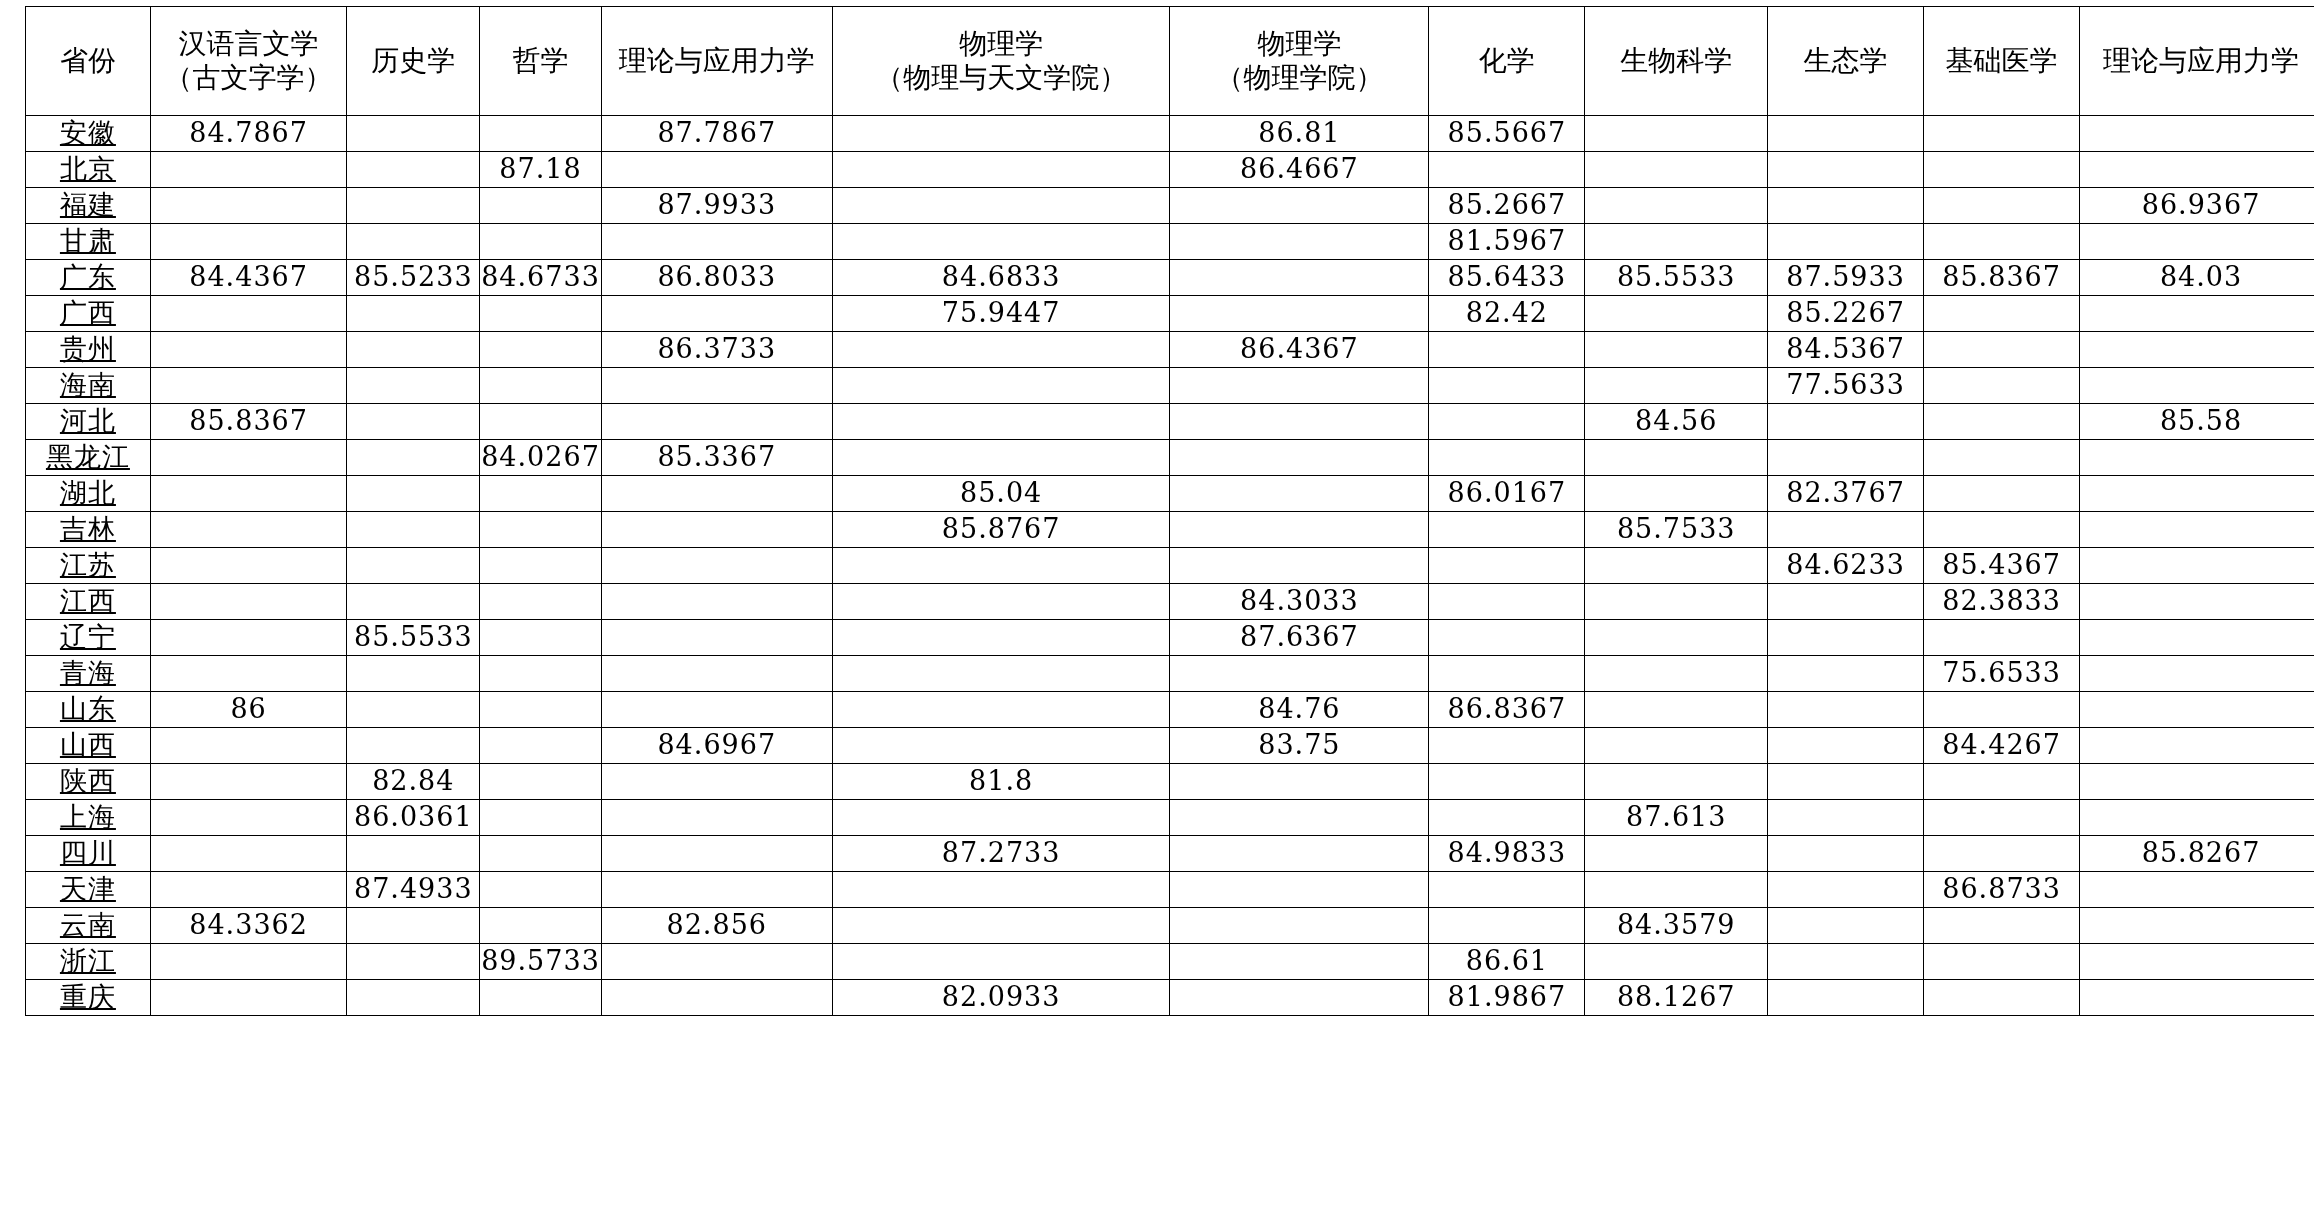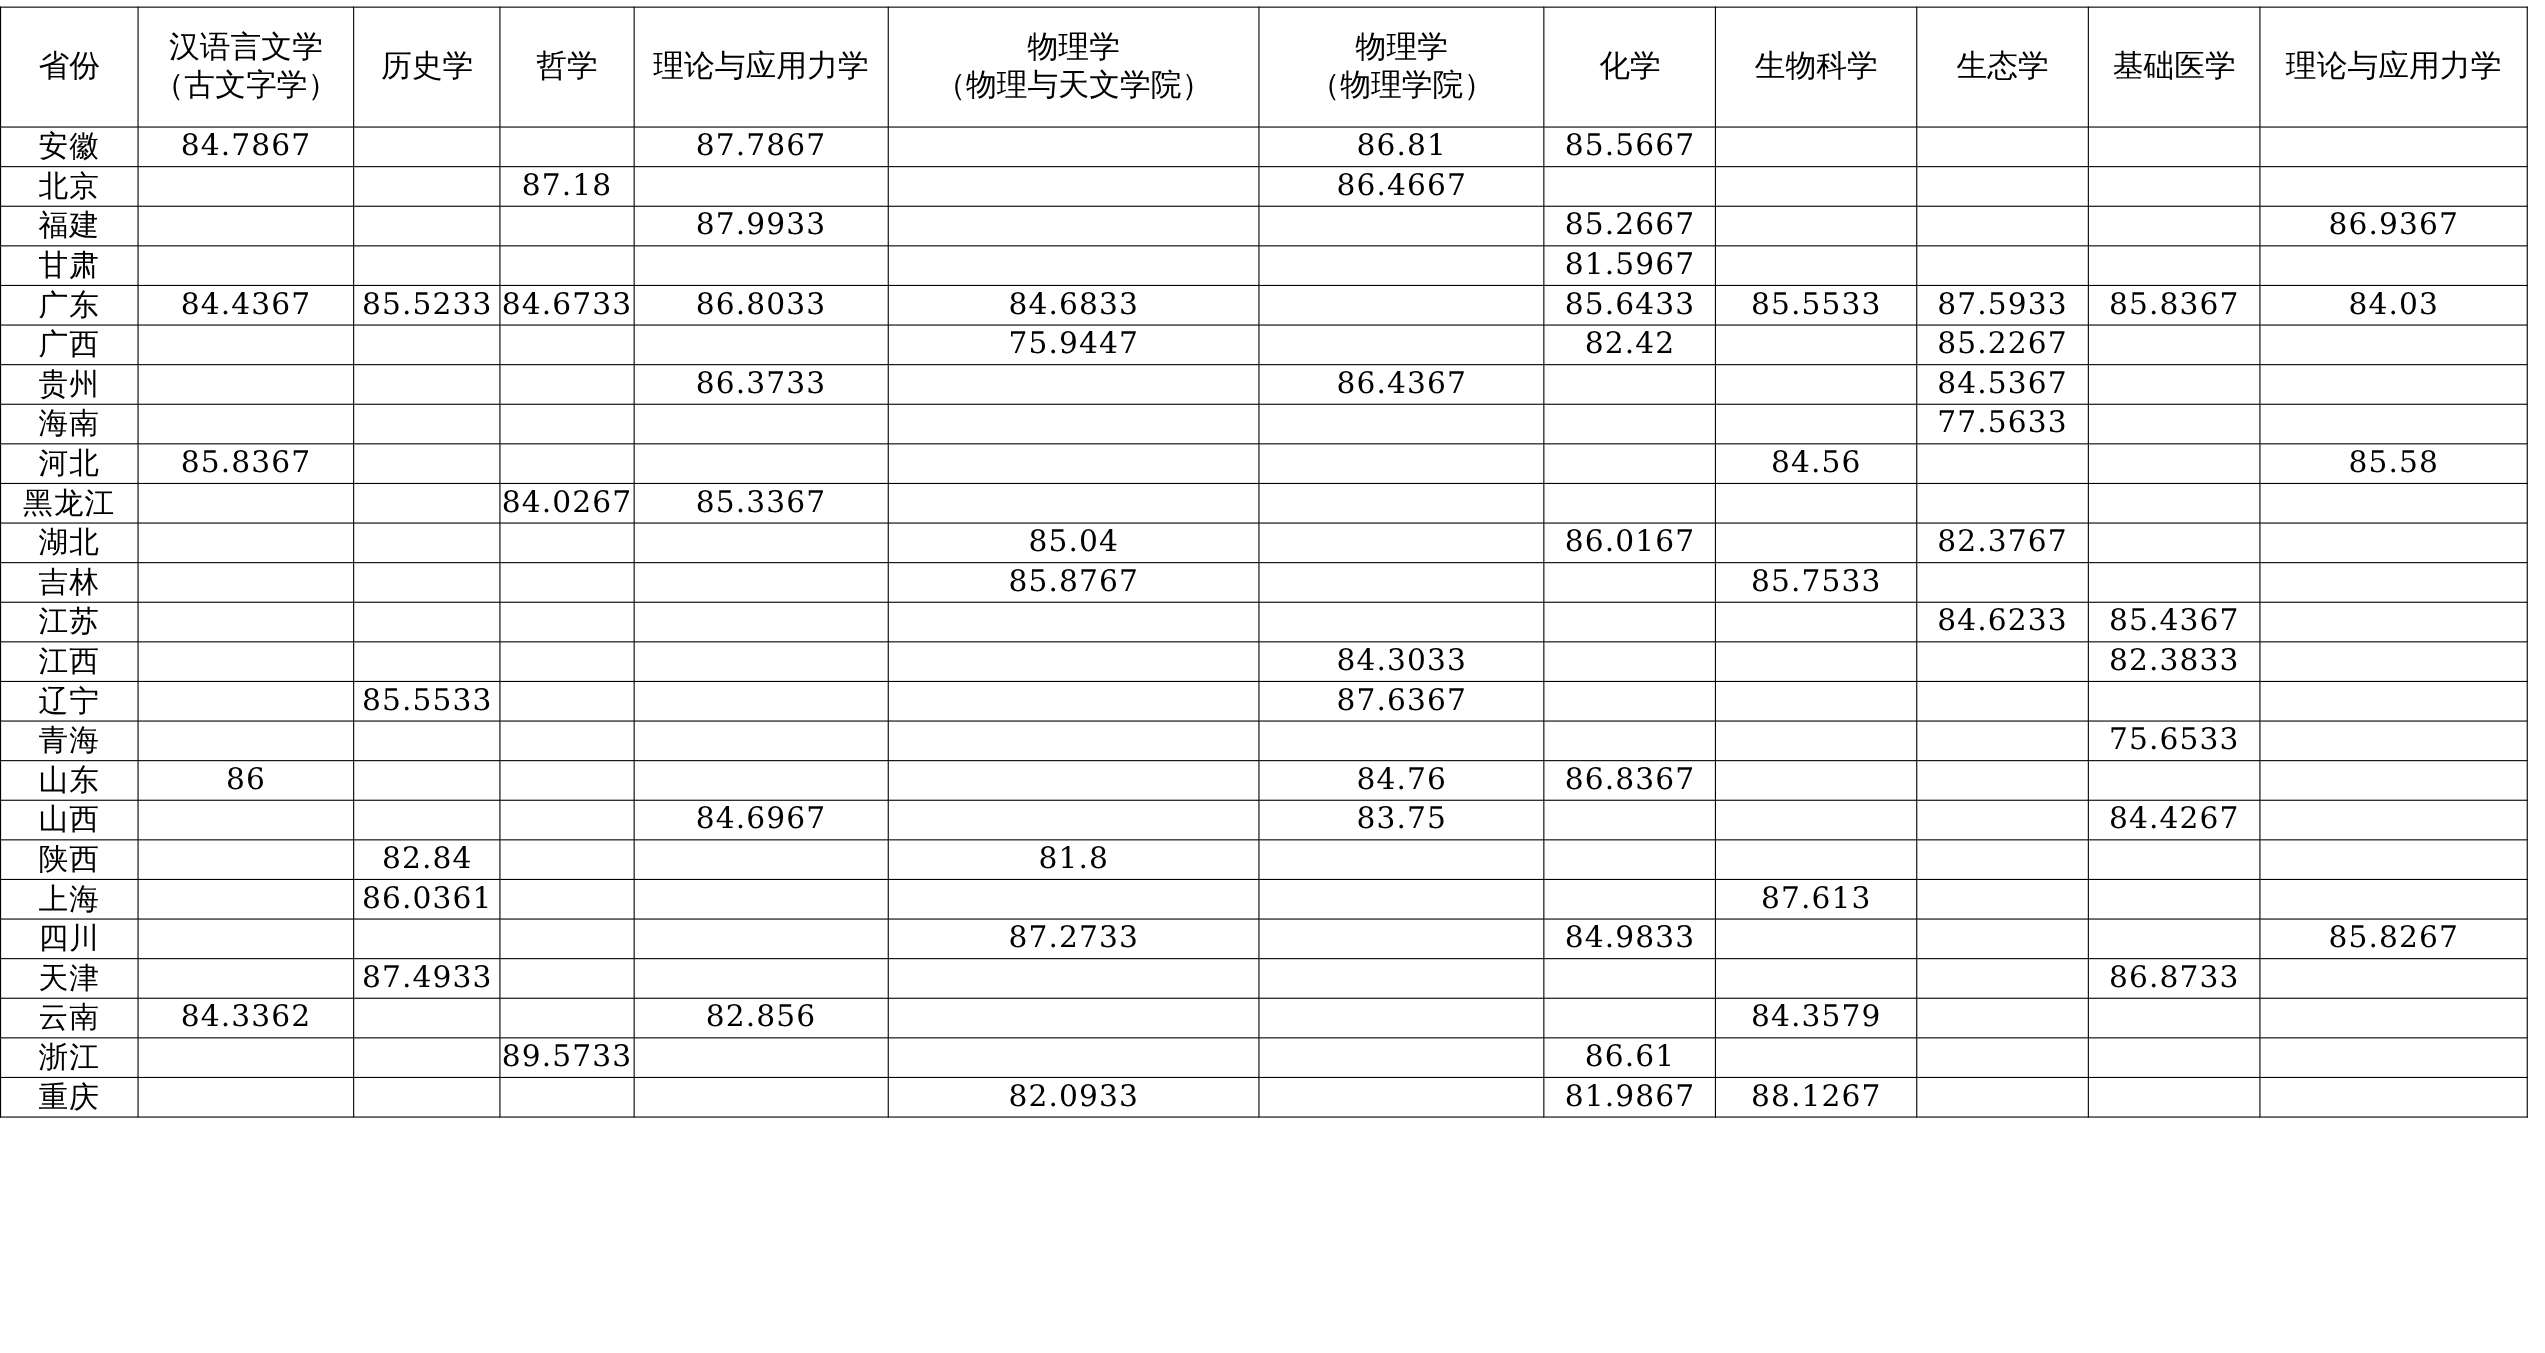--- a/index.html
+++ b/index.html
@@ -12,21 +12,21 @@
     height: 1230px;
     font-family: "Liberation Serif", "DejaVu Serif", serif;
     color: #000000;
     overflow: hidden;
   }
   .page {
     width: 2123px;
     height: 1230px;
     position: relative;
     box-sizing: border-box;
-    padding: 6px 8px 0 0;
+    padding: 6px 8px 0 25px;
   }
   table.score-table {
     border-collapse: collapse;
     table-layout: fixed;
     width: 2298px;
     font-size: 27px;
   }
   table.score-table th,
   table.score-table td {
     border: 1px solid #000000;
@@ -45,20 +45,21 @@
   }
   table.score-table thead th .hdr-line {
     display: block;
   }
   table.score-table tbody td {
     height: 35px;
     font-size: 27px;
   }
   td.prov {
     letter-spacing: 1px;
+    text-decoration: underline;
   }
   td.num {
     font-family: "DejaVu Serif", "Liberation Serif", serif;
     font-size: 25px;
     letter-spacing: 1px;
   }
   
   col.c-prov   { width: 108px; }
   col.c-0      { width: 170px; }
   col.c-1      { width: 115px; }

